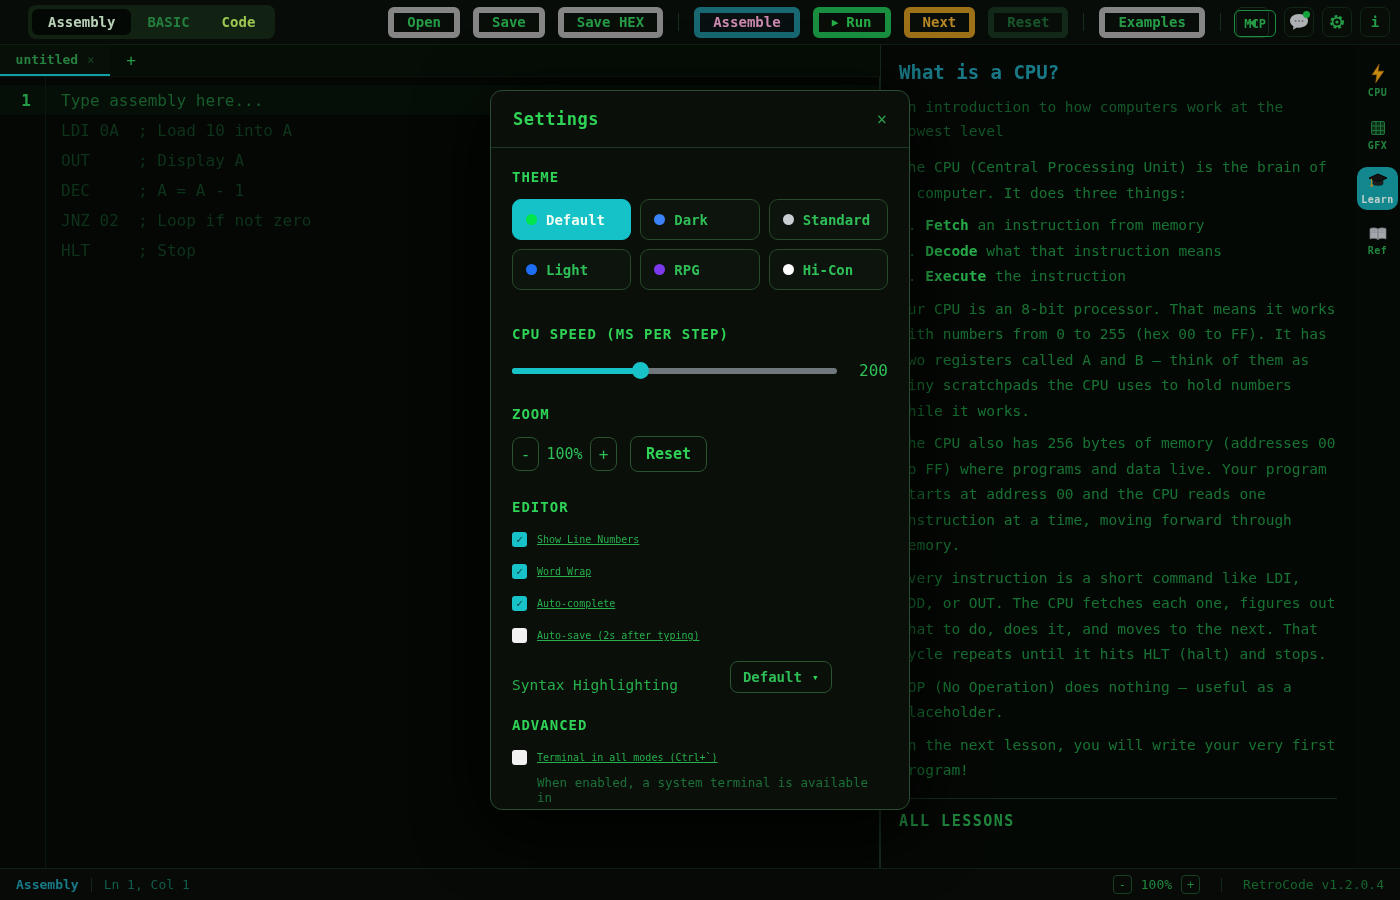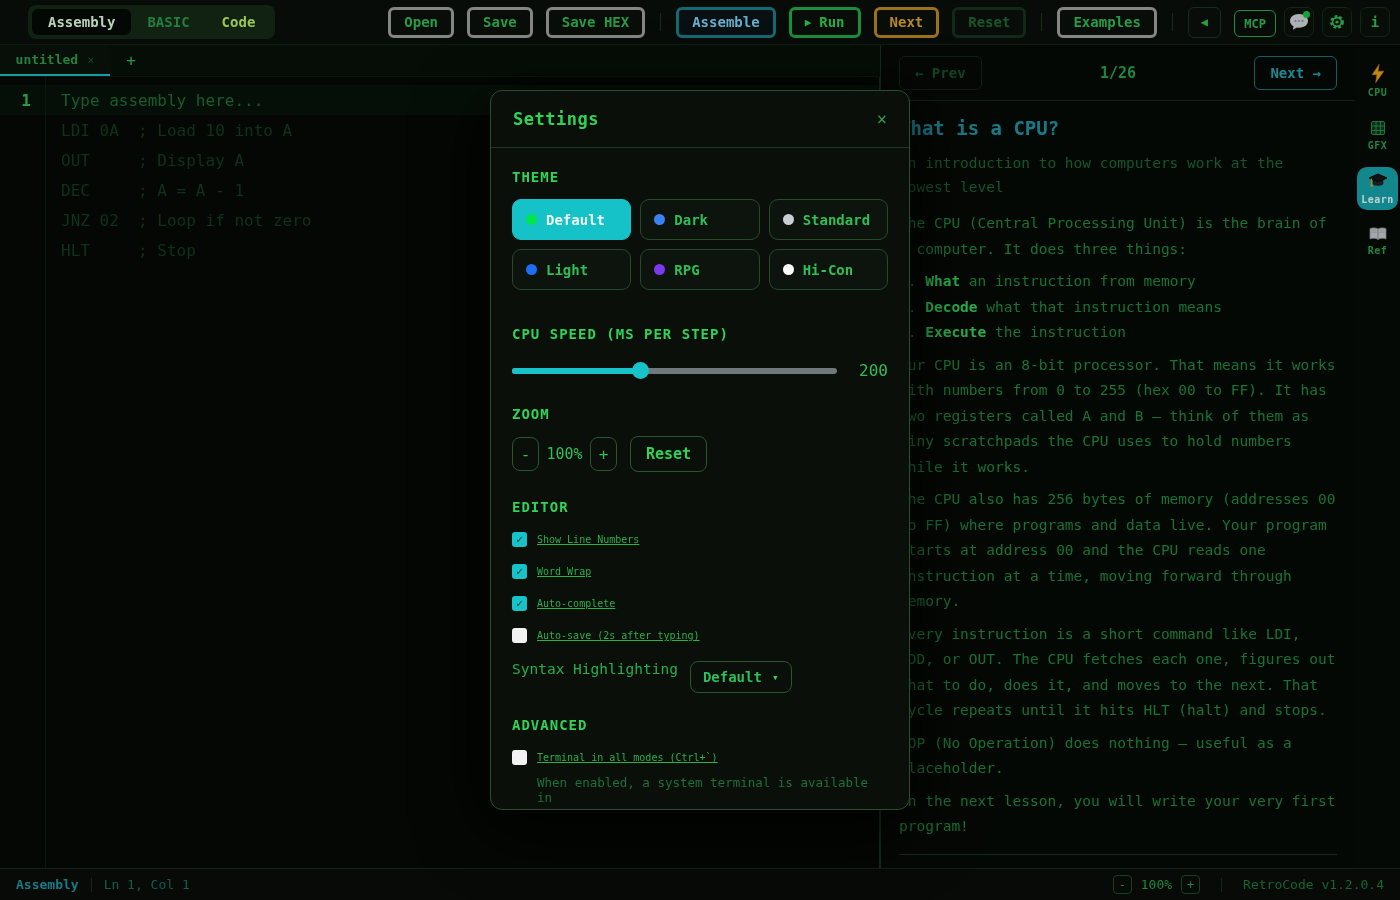--- a/index.html
+++ b/index.html
@@ -10,23 +10,23 @@
   }
 
   
   .toolbar { position:absolute; top:0; left:0; width:100%; height:45px;
     background:#0a0f0a; border-bottom:1px solid #132613; display:flex; align-items:center; }
   .mode-tabs { margin-left:28px; background:#152a17; padding:4px; border-radius:8px; display:flex; }
   .mode-tab { padding:5px 16px; font-weight:bold; font-size:14px; color:#2c9a4c; border-radius:6px; cursor:pointer; }
   .mode-tab.active { background:#060a06; color:#e2ffe2; }
   .mode-tab.dim { color:#bef264; }
   .tb-btn { height:31px; padding:0 13px; display:flex; align-items:center; gap:8px;
-    border:3px solid #a3a3a3; border-radius:6px; background:#0b110b;
+    border:6px solid #a3a3a3; border-radius:6px; background:#0b110b;
     color:#2fbf57; font-weight:bold; font-size:14px; cursor:pointer; white-space:nowrap; }
-  .tb-btn.assemble { border-color:#1d7f8c; color:#7dd3fc; background:#0a1415; }
+  .tb-btn.assemble { border-color:#1d7f8c; color:#f9a8d4; background:#0a1415; }
   .tb-btn.run { border-color:#1fae4e; color:#2fd457; }
   .tb-btn.step { border-color:#c08a1e; color:#e0a62e; }
   .tb-btn.reset { border-color:#16331f; color:#1d6b35; }
   .play-glyph { font-size:11px; }
   .vsep { width:1px; height:18px; background:#1b3a22; margin:0 15px; }
   .cluster { display:flex; align-items:center; gap:13px; }
   .cluster-files { margin-left:113px; }
   .collapse-btn { width:33px; height:31px; display:flex; align-items:center; justify-content:center;
     border:1px solid #1c3a24; border-radius:6px; background:#0b110b; color:#2fbf57; font-size:12px; cursor:pointer; }
   .tb-right { position:absolute; right:10px; top:7px; display:flex; align-items:flex-end; gap:8px; }
@@ -128,21 +128,21 @@
   .zoom-val { width:51px; text-align:center; color:#2fbf57; font-size:15px; }
   .reset-btn { margin-left:13px; height:36px; padding:0 15px; border:1px solid #2a5430; border-radius:8px;
     color:#2fd457; font-weight:bold; font-size:15px; display:flex; align-items:center; cursor:pointer; }
   .sec-editor { margin-top:27px; }
   .cb-row { display:flex; align-items:center; margin-top:17px; cursor:pointer; }
   .cb { width:15px; height:15px; border-radius:3px; margin-right:10px; flex:none;
     display:flex; align-items:center; justify-content:center; font-size:11px; font-weight:bold; }
   .cb.checked { background:#17c3c9; color:#06393b; }
   .cb.unchecked { background:#f2f2f2; }
   .cb-label { color:#27b04b; font-size:10px;text-decoration:underline; }
-  .syntax-row { display:flex; align-items:flex-start; margin-top:18px; }
+  .syntax-row { display:flex; align-items:flex-end; margin-top:18px;gap:40px; }
   .syntax-label { color:#27b04b; font-size:14.5px; }
   .select { margin-left:12px; display:flex; align-items:center; gap:10px; padding:7px 12px;
     border:1px solid #2a5430; border-radius:8px; color:#2fbf57; font-weight:bold; font-size:14px; cursor:pointer; }
   .chev { color:#2fd457; font-size:11px; }
   .sec-adv { margin-top:24px; }
   .adv-help { margin:10px 0 0 25px; color:#1c7038; font-size:12.5px; }
 </style>
 </head>
 <body>
 
@@ -233,31 +233,26 @@
         <span class="code-text ghost">JNZ 02  ; Loop if not zero</span>
       </div>
       <div class="code-line">
         <span class="gutter"></span>
         <span class="code-text ghost">HLT     ; Stop</span>
       </div>
     </div>
   </div>
 
   <div class="lesson">
-    <div class="lesson-header">
-      <div class="nav-btn prev">← Prev</div>
-      <div class="page-ind">1/26</div>
-      <div class="nav-btn next">Next →</div>
-    </div>
     <div class="lesson-body">
       <div class="lesson-title">What is a CPU?</div>
       <div class="lesson-sub">An introduction to how computers work at the lowest level</div>
       <p>The CPU (Central Processing Unit) is the brain of a computer. It does three things:</p>
       <div class="lesson-li">
-        <span>1. </span><span class="kw">What</span><span> an instruction from memory</span>
+        <span>1. </span><span class="kw">Fetch</span><span> an instruction from memory</span>
       </div>
       <div class="lesson-li">
         <span>2. </span><span class="kw">Decode</span><span> what that instruction means</span>
       </div>
       <div class="lesson-li" style="margin-bottom:7px;">
         <span>3. </span><span class="kw">Execute</span><span> the instruction</span>
       </div>
       <p>Our CPU is an 8-bit processor. That means it works with numbers from 0 to 255 (hex 00 to FF). It has two registers called A and B — think of them as tiny scratchpads the CPU uses to hold numbers while it works.</p>
       <p>The CPU also has 256 bytes of memory (addresses 00 to FF) where programs and data live. Your program starts at address 00 and the CPU reads one instruction at a time, moving forward through memory.</p>
       <p>Every instruction is a short command like LDI, ADD, or OUT. The CPU fetches each one, figures out what to do, does it, and moves to the next. That cycle repeats until it hits HLT (halt) and stops.</p>

